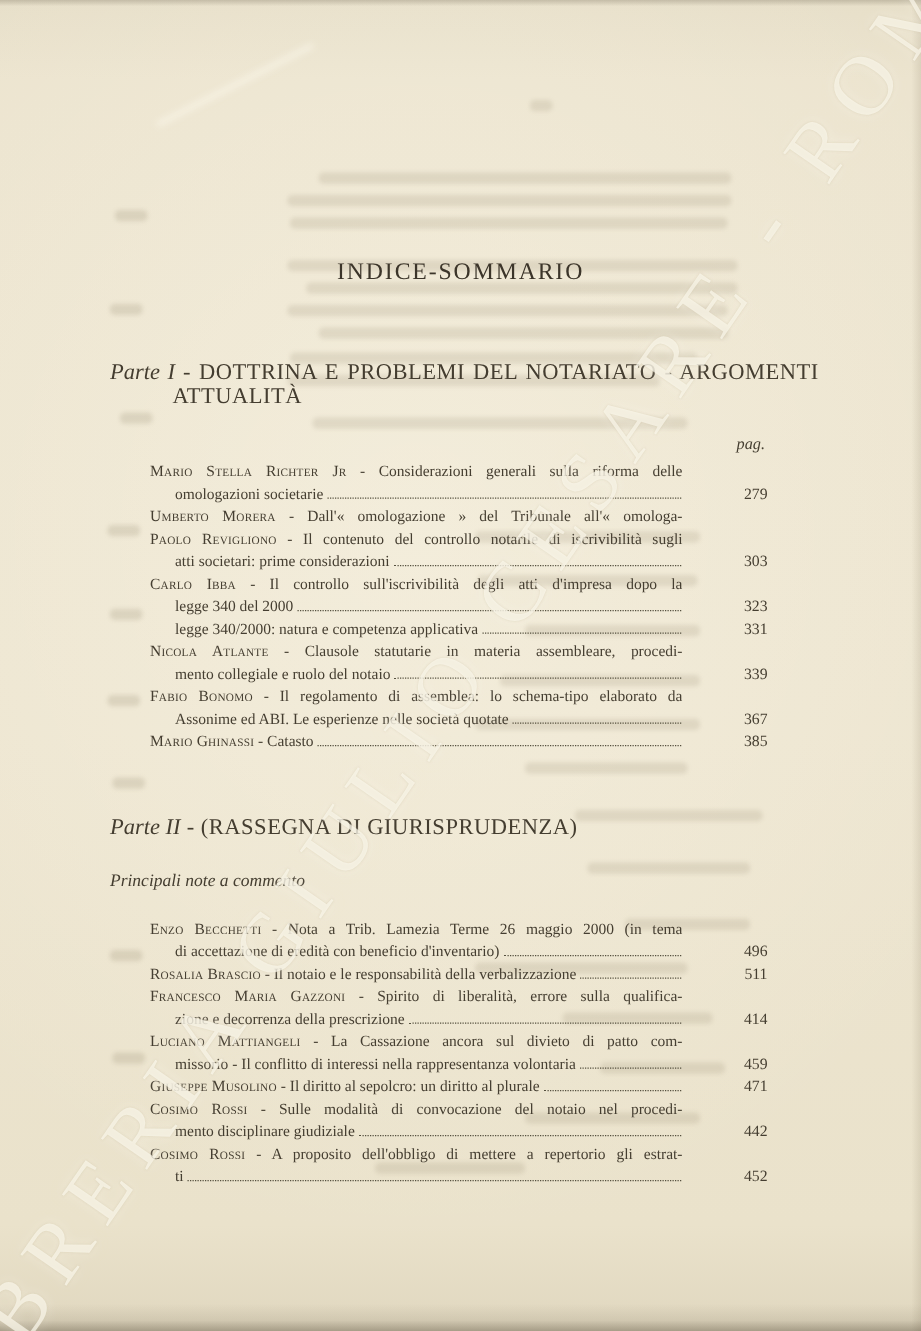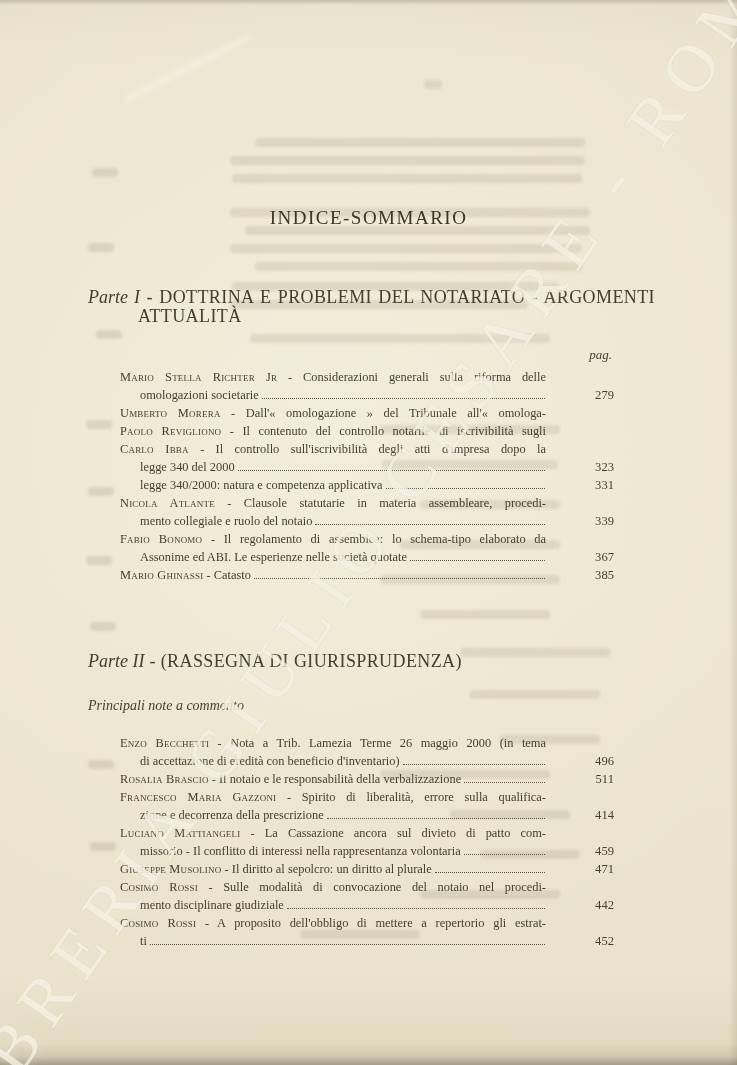--- a/index.html
+++ b/index.html
@@ -124,20 +124,25 @@
           <span class="tail">omologazioni societarie</span>
           <span class="leader"></span>
           <span class="pg">279</span>
         </div>
       </div>
       <div class="entry">
         <div class="e-first"><span class="sc">Umberto Morera</span> - Dall'« omologazione » del Tribunale all'« omologa-</div>
       </div>
       <div class="entry">
         <div class="e-first"><span class="sc">Paolo Revigliono</span> - Il contenuto del controllo notarile di iscrivibilità sugli</div>
+        <div class="e-last cont">
+          <span class="tail">atti societari: prime considerazioni</span>
+          <span class="leader"></span>
+          <span class="pg">303</span>
+        </div>
       </div>
       <div class="entry">
         <div class="e-first"><span class="sc">Carlo Ibba</span> - Il controllo sull'iscrivibilità degli atti d'impresa dopo la</div>
         <div class="e-last cont">
           <span class="tail">legge 340 del 2000</span>
           <span class="leader"></span>
           <span class="pg">323</span>
         </div>
       </div>
       <div class="entry">

